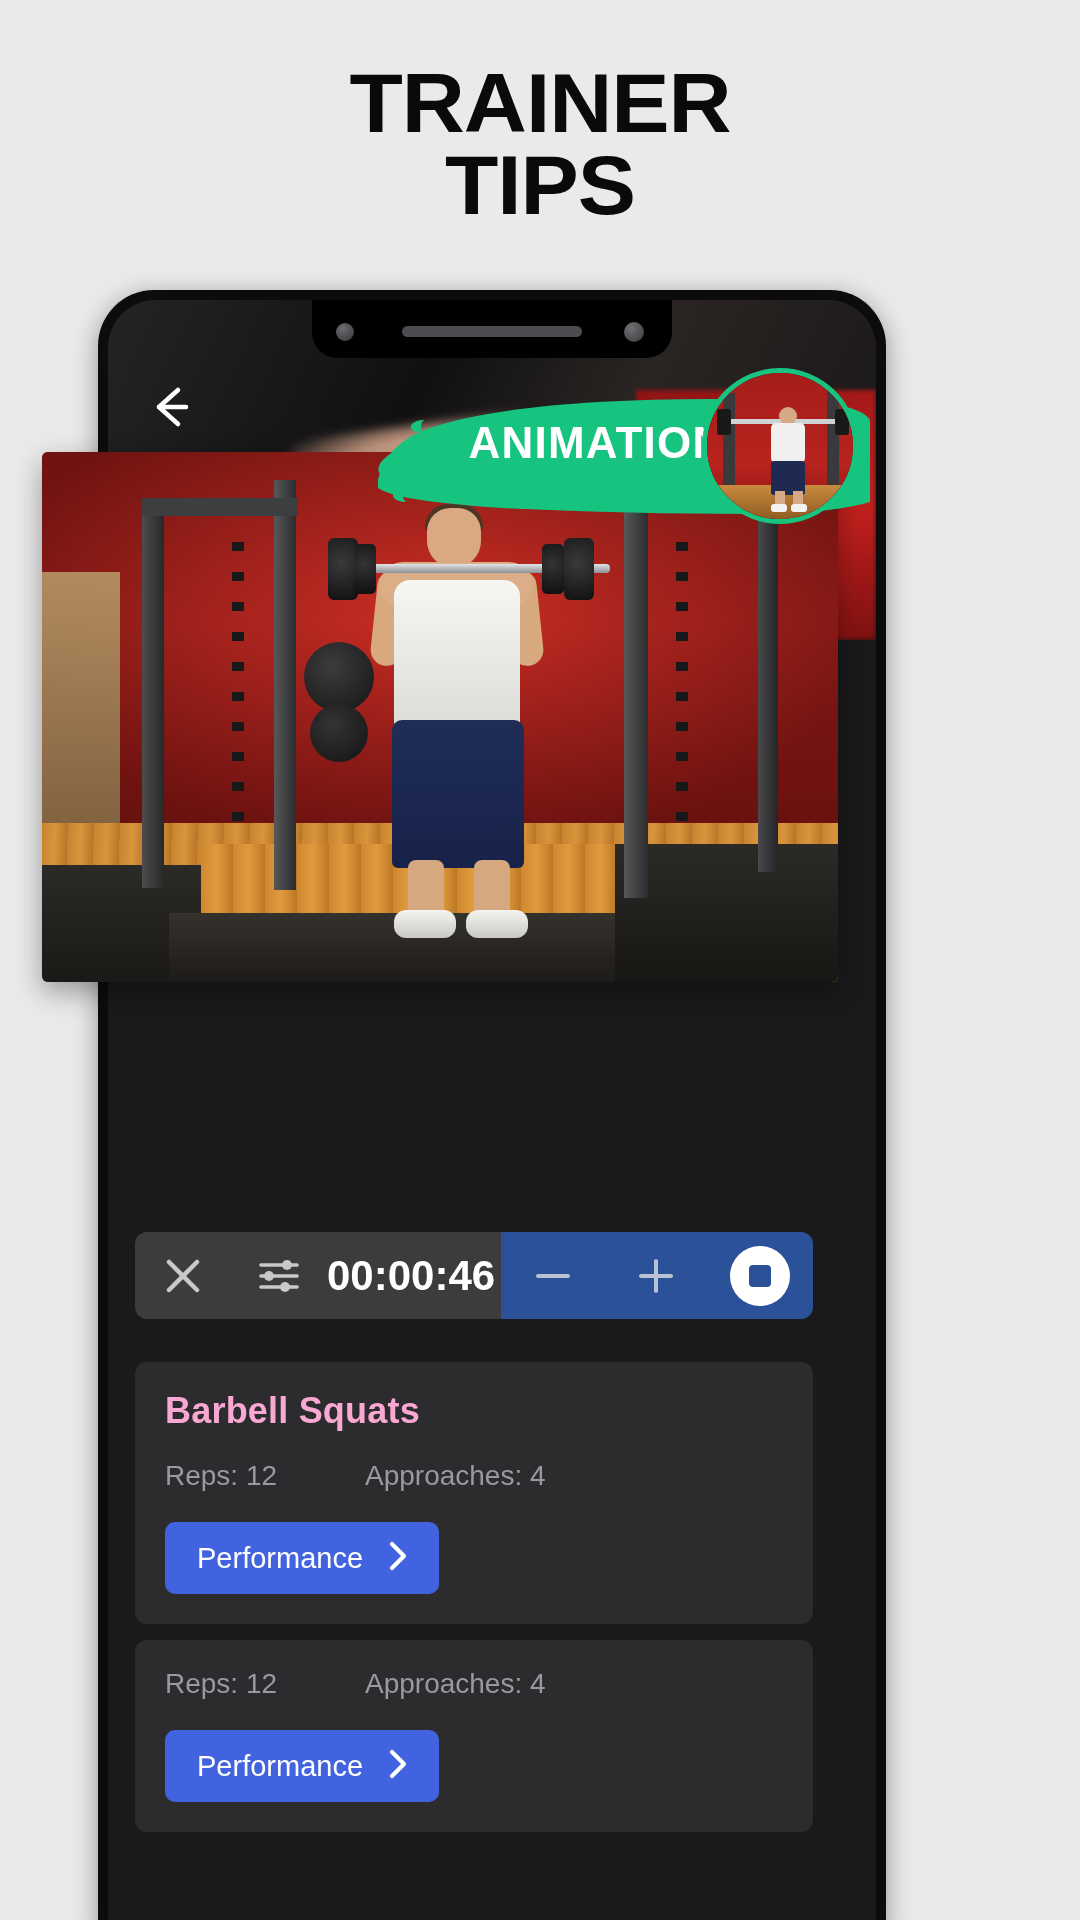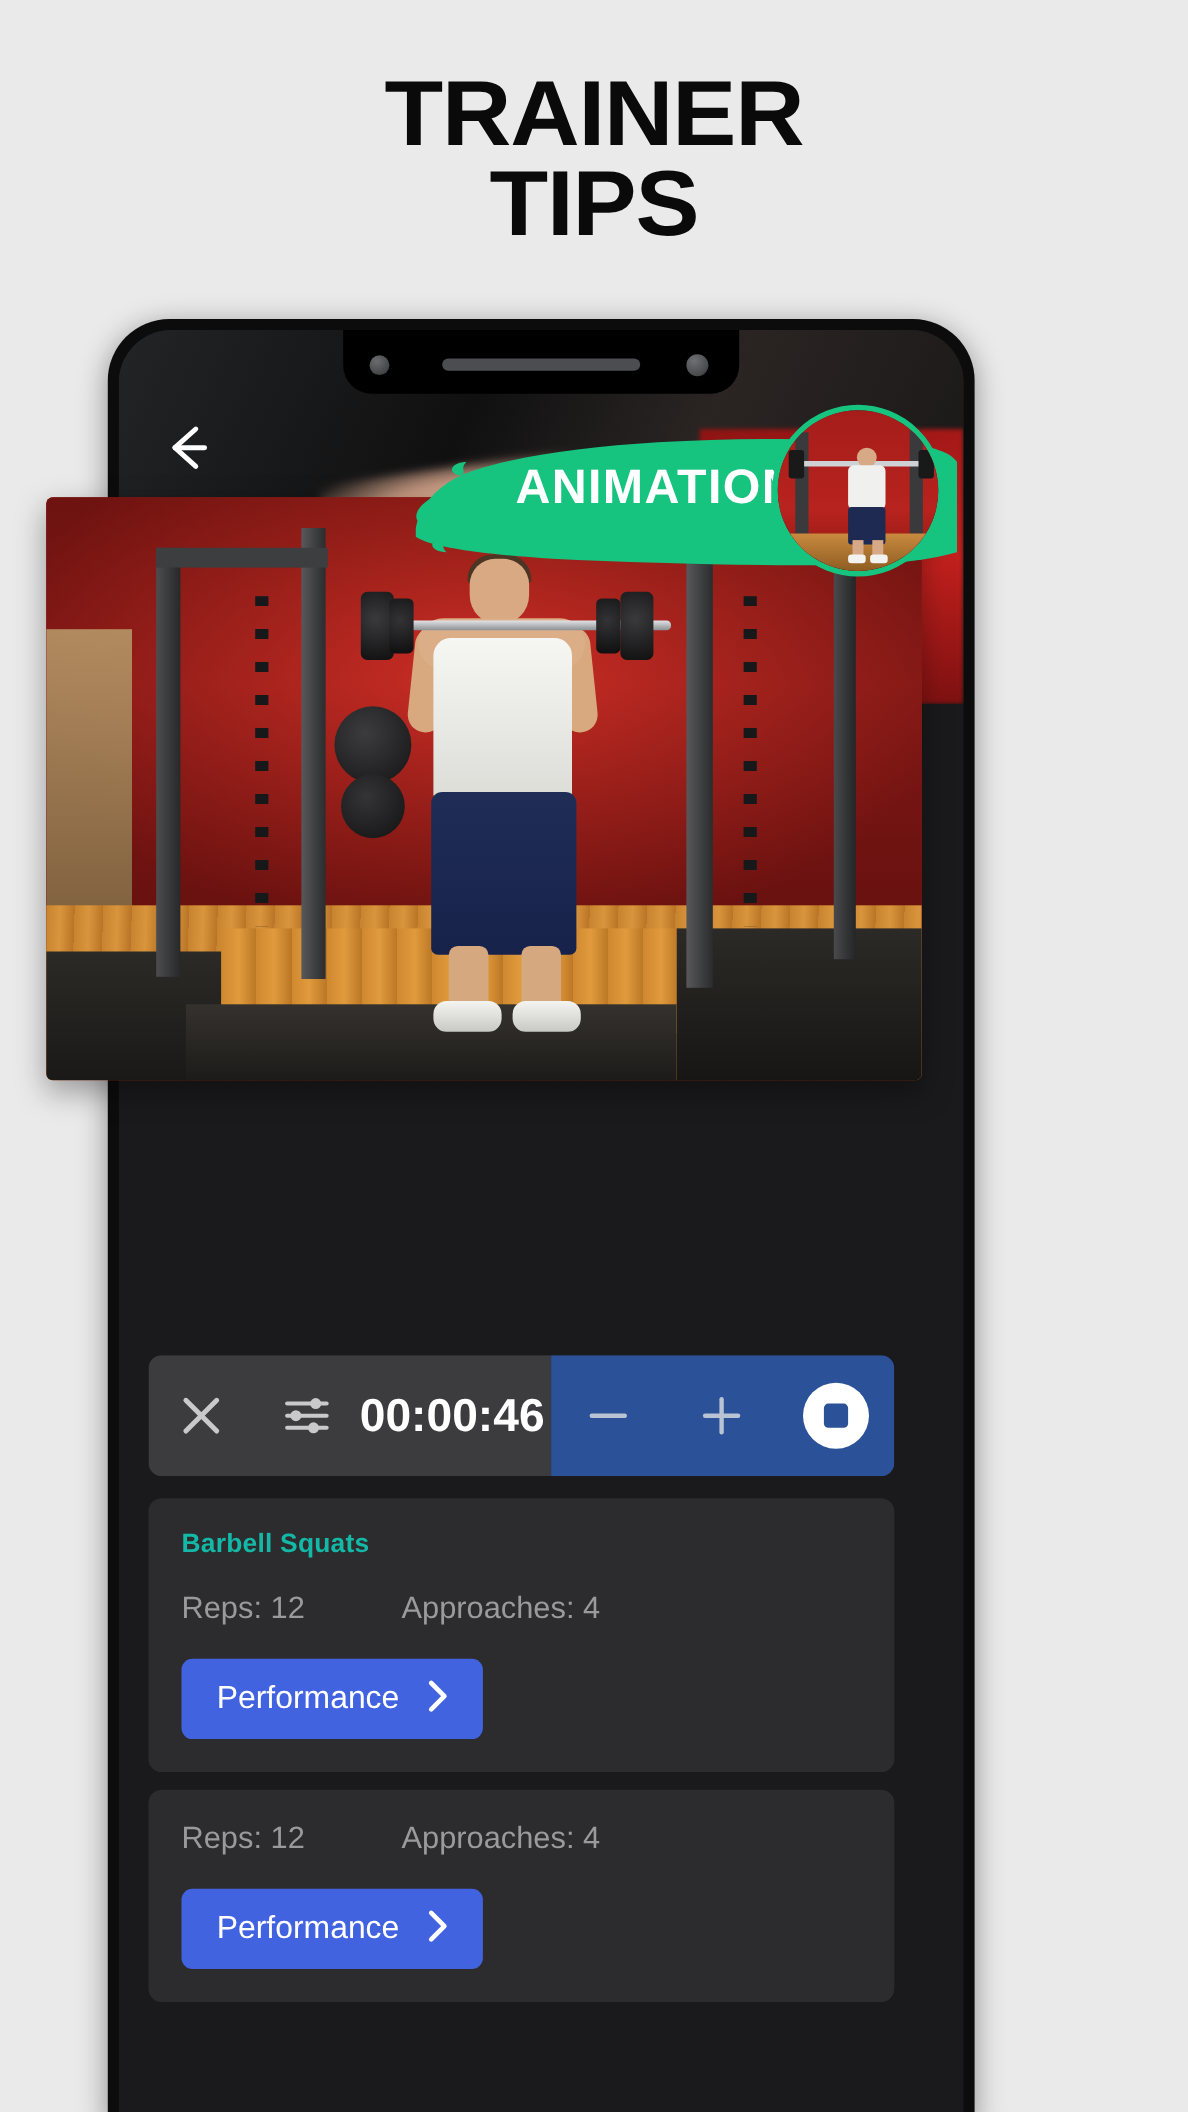--- a/index.html
+++ b/index.html
@@ -178,21 +178,21 @@
   .bp-legR { position:absolute; left:432px; top:408px; width:36px; height:62px; background:#d6a87f; border-radius:8px; }
   .bp-shoeL { position:absolute; left:352px; top:458px; width:62px; height:28px; border-radius:12px; background:linear-gradient(180deg,#f4f4f1,#c9c9c4); }
   .bp-shoeR { position:absolute; left:424px; top:458px; width:62px; height:28px; border-radius:12px; background:linear-gradient(180deg,#f4f4f1,#c9c9c4); }
 
   .bp-mirror { position:absolute; left:0; top:120px; width:78px; height:300px;
     background:linear-gradient(180deg,#b99e6c,#7d6942); opacity:0.85; }
 
   
   .ctrl-bar {
     position:absolute; left:105px; top:1222px;
-    width:678px; height:110px;
+    width:678px; height:87px;
     border-radius:12px; overflow:hidden;
     display:flex; z-index:62;
   }
   .ctrl-left {
     flex:0 0 350px; background:#3C3C3E;
     display:flex; align-items:center; gap:0;
   }
   .ctrl-right {
     flex:1; background:#2B5298;
     display:flex; align-items:center; justify-content:space-around;
@@ -217,21 +217,21 @@
   .stop-square { width:22px; height:22px; border-radius:4px; background:#2B5298; }
 
   
   .cards { position:absolute; left:105px; top:1352px; width:678px; z-index:62; }
   .ex-card {
     background:#2C2C2E; border-radius:12px;
     padding:28px 30px 30px 30px;
     margin-bottom:16px;
   }
   .ex-title {
-    color:#14b8a6; font-size:24px; font-weight:bold; letter-spacing:0.2px;
+    color:#f9a8d4; font-size:36px; font-weight:bold; letter-spacing:0.2px;
     margin-bottom:28px; font-family:"Liberation Sans", sans-serif;
   }
   .ex-meta { display:flex; margin-bottom:30px; }
   .ex-reps { color:#9A9A9E; font-size:28px; width:200px; }
   .ex-appr { color:#9A9A9E; font-size:28px; }
   .perf-btn {
     display:inline-flex; align-items:center; gap:22px;
     background:#4263E0; border-radius:10px;
     padding:18px 28px 18px 32px;
   }

